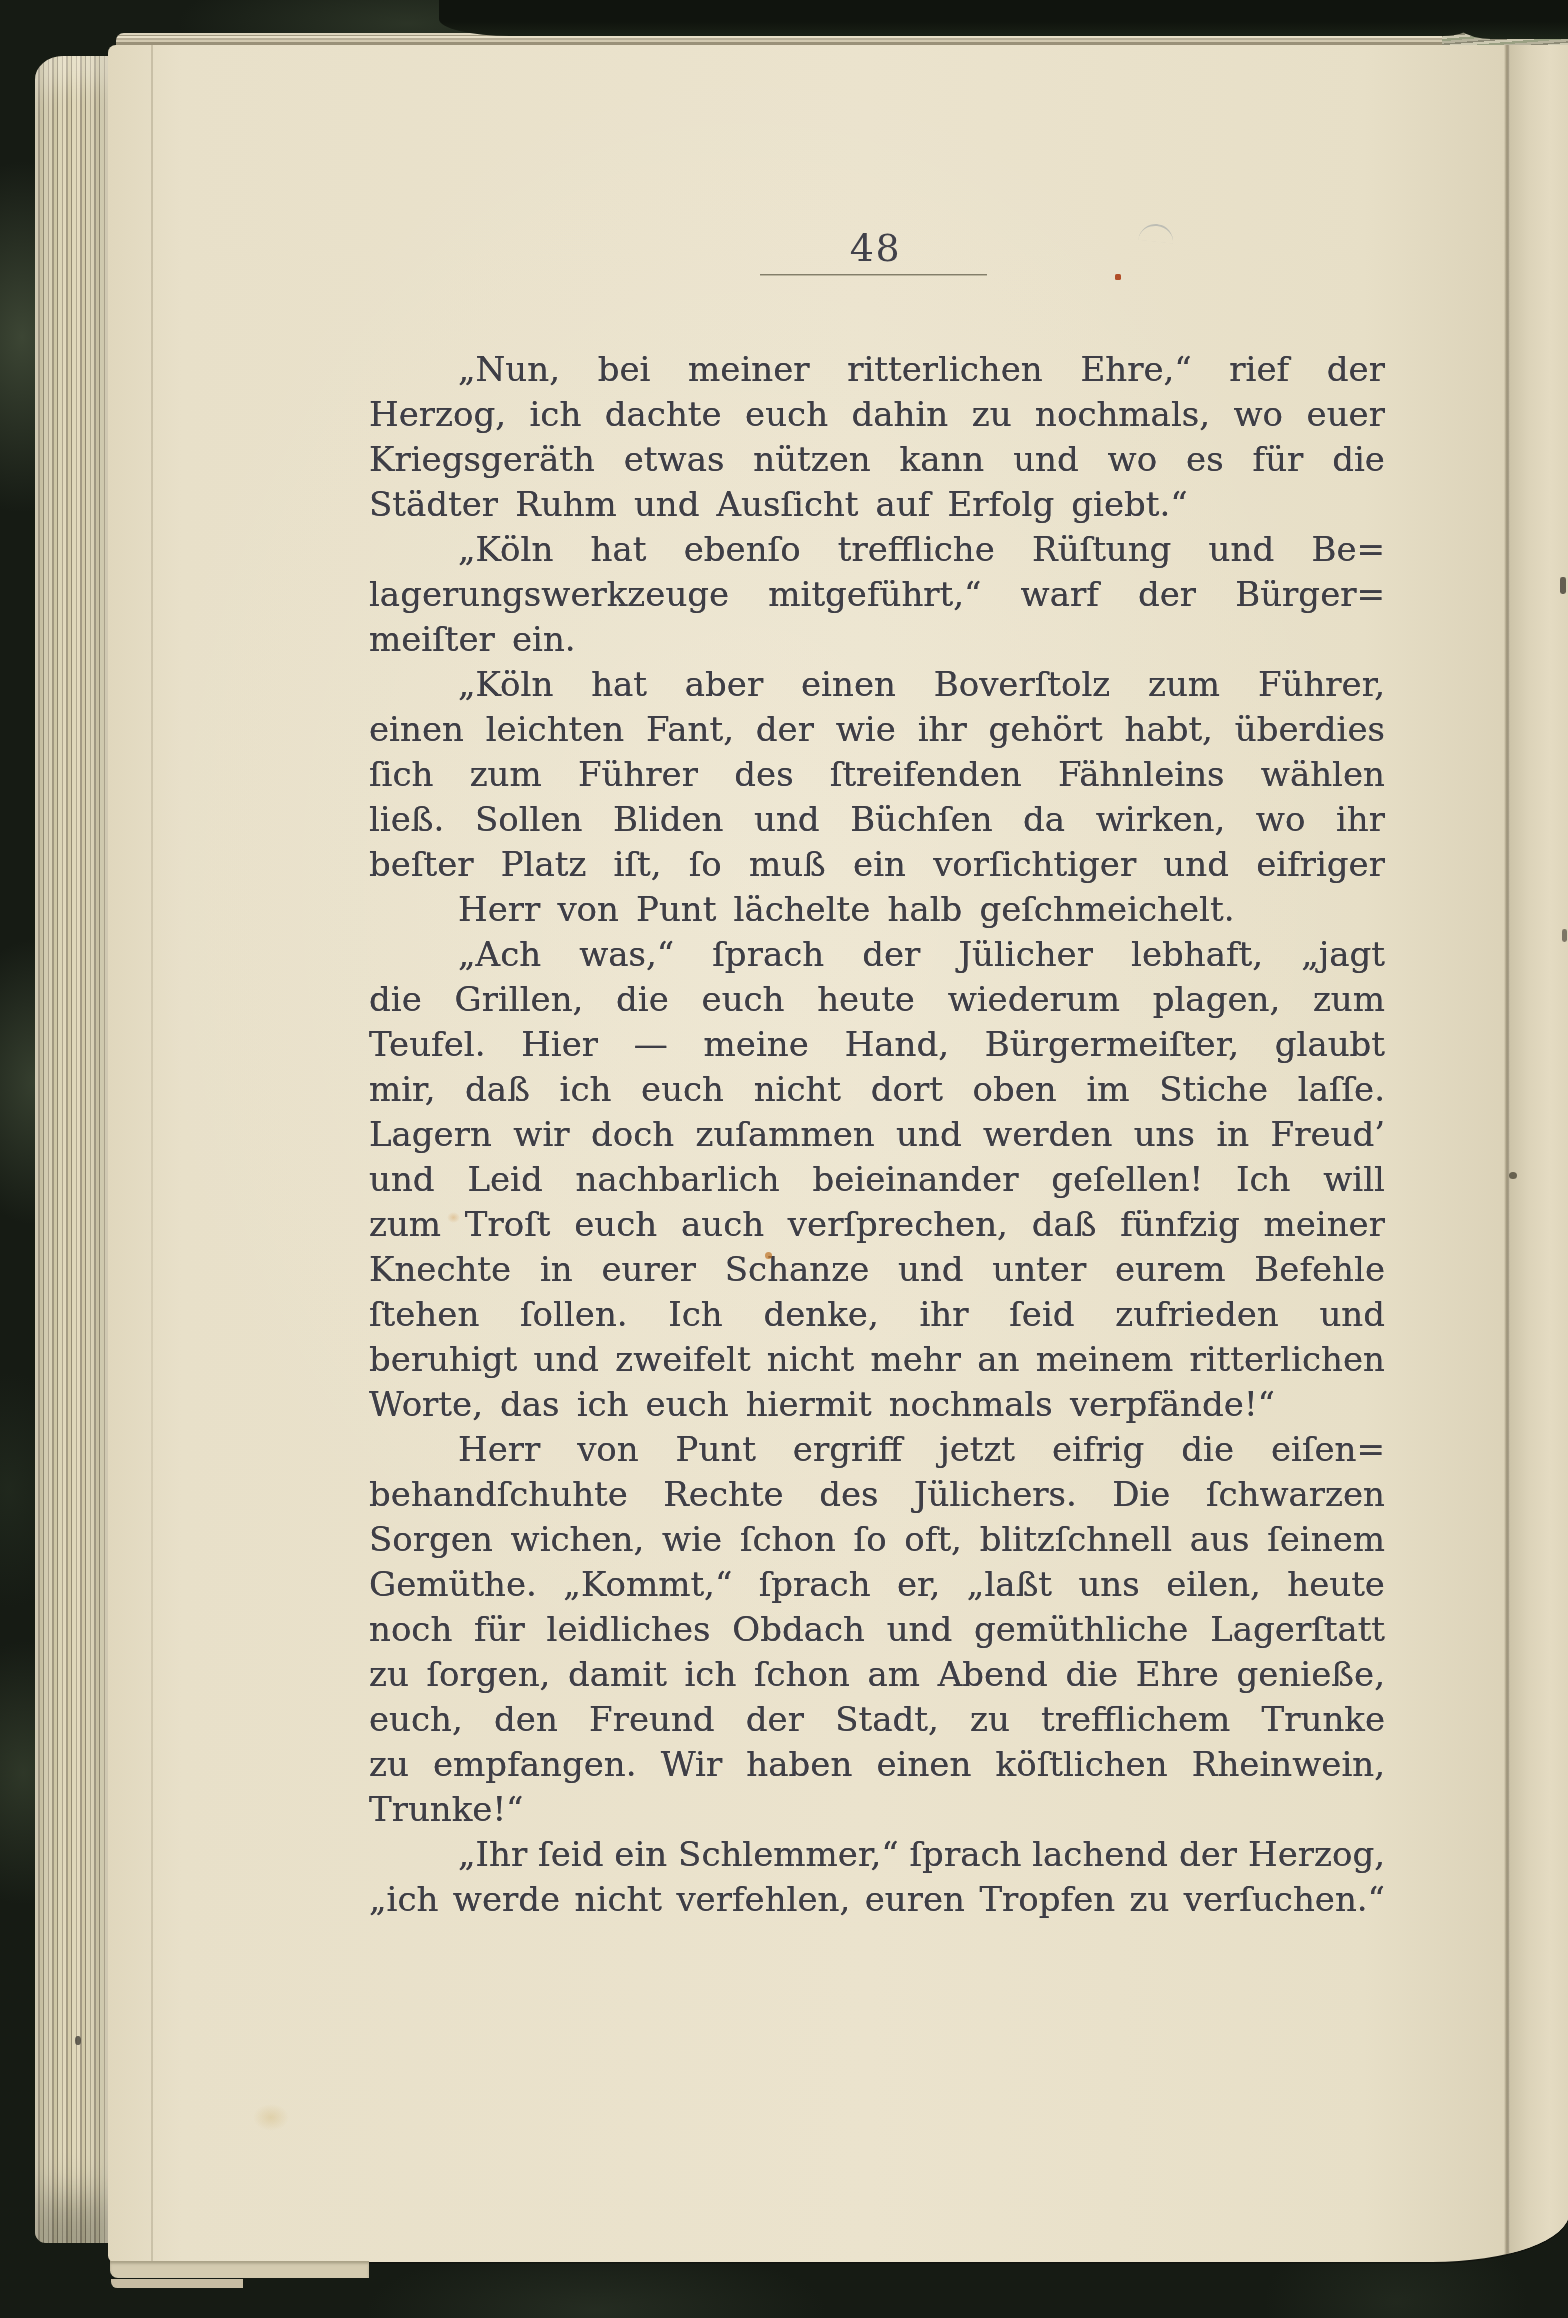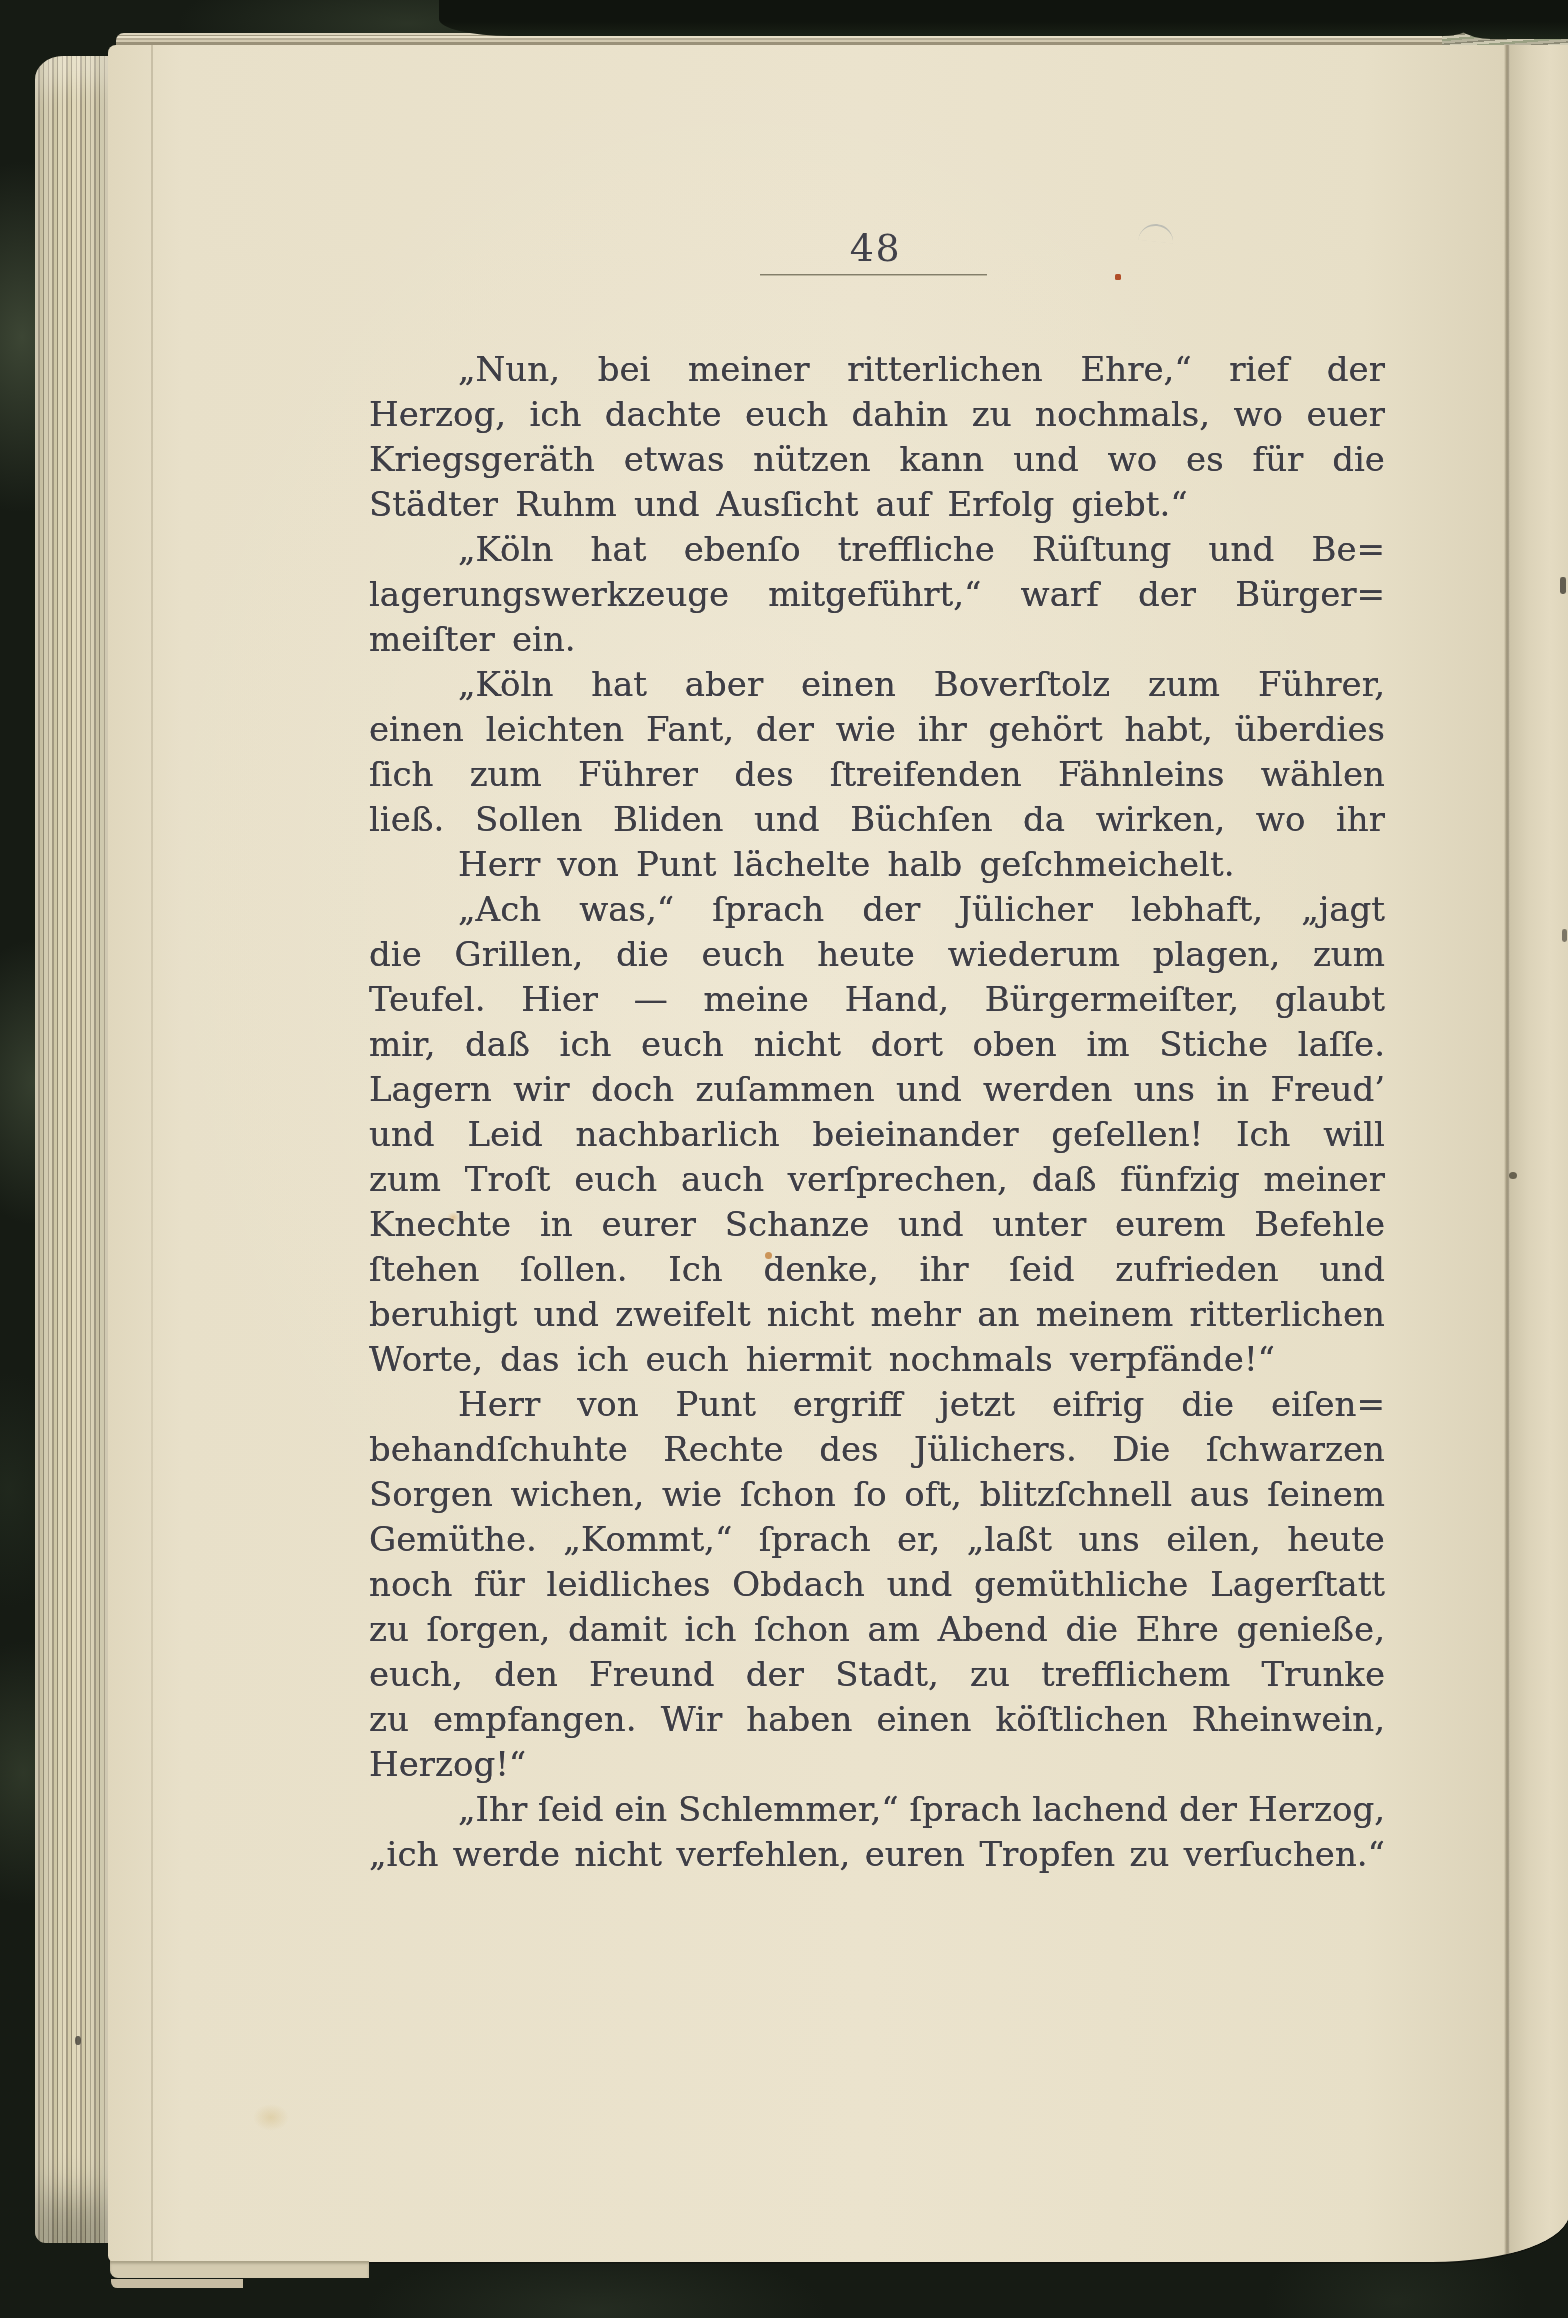--- a/index.html
+++ b/index.html
@@ -124,41 +124,42 @@
       <div class="line just">Herzog, ich dachte euch dahin zu nochmals, wo euer</div>
       <div class="line just">Kriegsgeräth etwas nützen kann und wo es für die</div>
       <div class="line plain">Städter Ruhm und Ausſicht auf Erfolg giebt.“</div>
       <div class="line just indent">„Köln hat ebenſo treffliche Rüſtung und Be=</div>
       <div class="line just">lagerungswerkzeuge mitgeführt,“ warf der Bürger=</div>
       <div class="line plain">meiſter ein.</div>
       <div class="line just indent">„Köln hat aber einen Boverſtolz zum Führer,</div>
       <div class="line just">einen leichten Fant, der wie ihr gehört habt, überdies</div>
       <div class="line just">ſich zum Führer des ſtreifenden Fähnleins wählen</div>
       <div class="line just">ließ.  Sollen Bliden und Büchſen da wirken, wo ihr</div>
+      <div class="line just">beſter Platz iſt, ſo muß ein vorſichtiger und eifriger</div>
       <div class="line plain indent">Herr von Punt lächelte halb geſchmeichelt.</div>
       <div class="line just indent">„Ach was,“ ſprach der Jülicher lebhaft, „jagt</div>
       <div class="line just">die Grillen, die euch heute wiederum plagen, zum</div>
       <div class="line just">Teufel.  Hier — meine Hand, Bürgermeiſter, glaubt</div>
       <div class="line just">mir, daß ich euch nicht dort oben im Stiche laſſe.</div>
       <div class="line just">Lagern wir doch zuſammen und werden uns in Freud’</div>
       <div class="line just">und Leid nachbarlich beieinander geſellen!  Ich will</div>
       <div class="line just">zum Troſt euch auch verſprechen, daß fünfzig meiner</div>
       <div class="line just">Knechte in eurer Schanze und unter eurem Befehle</div>
       <div class="line just">ſtehen ſollen.  Ich denke, ihr ſeid zufrieden und</div>
       <div class="line just">beruhigt und zweifelt nicht mehr an meinem ritterlichen</div>
       <div class="line plain">Worte, das ich euch hiermit nochmals verpfände!“</div>
       <div class="line just indent">Herr von Punt ergriff jetzt eifrig die eiſen=</div>
       <div class="line just">behandſchuhte Rechte des Jülichers.  Die ſchwarzen</div>
       <div class="line just">Sorgen wichen, wie ſchon ſo oft, blitzſchnell aus ſeinem</div>
       <div class="line just">Gemüthe.  „Kommt,“ ſprach er, „laßt uns eilen, heute</div>
       <div class="line just">noch für leidliches Obdach und gemüthliche Lagerſtatt</div>
       <div class="line just">zu ſorgen, damit ich ſchon am Abend die Ehre genieße,</div>
       <div class="line just">euch, den Freund der Stadt, zu trefflichem Trunke</div>
       <div class="line just">zu empfangen.  Wir haben einen köſtlichen Rheinwein,</div>
-      <div class="line plain">Herzog!“</div>
+      <div class="line plain">Trunke!“</div>
       <div class="line just indent">„Ihr ſeid ein Schlemmer,“ ſprach lachend der Herzog,</div>
       <div class="line just">„ich werde nicht verfehlen, euren Tropfen zu verſuchen.“</div>
     </div>
 
   <div class="speck speck-red"></div>
   <div class="speck pencil-arc"></div>
   <div class="speck speck-orange"></div>
   <div class="speck speck-ink"></div>
   <div class="speck edge-dash-1"></div>
   <div class="speck edge-dash-2"></div>

